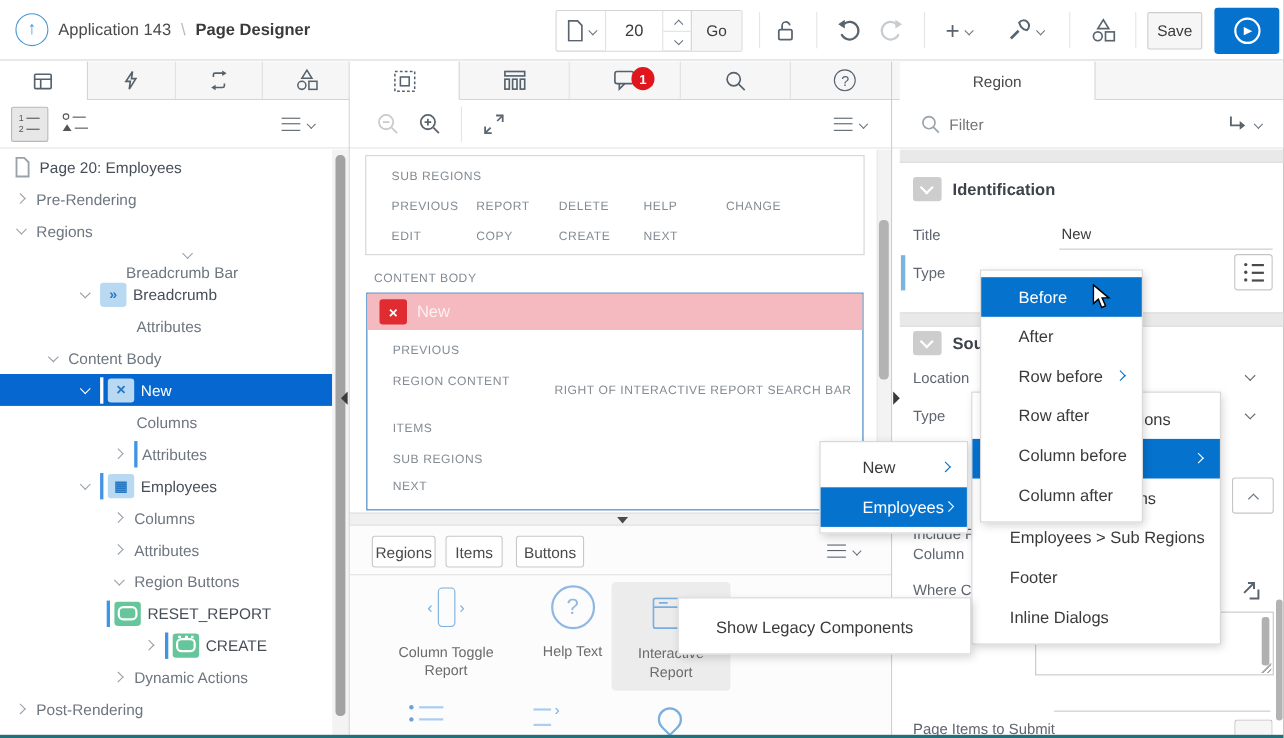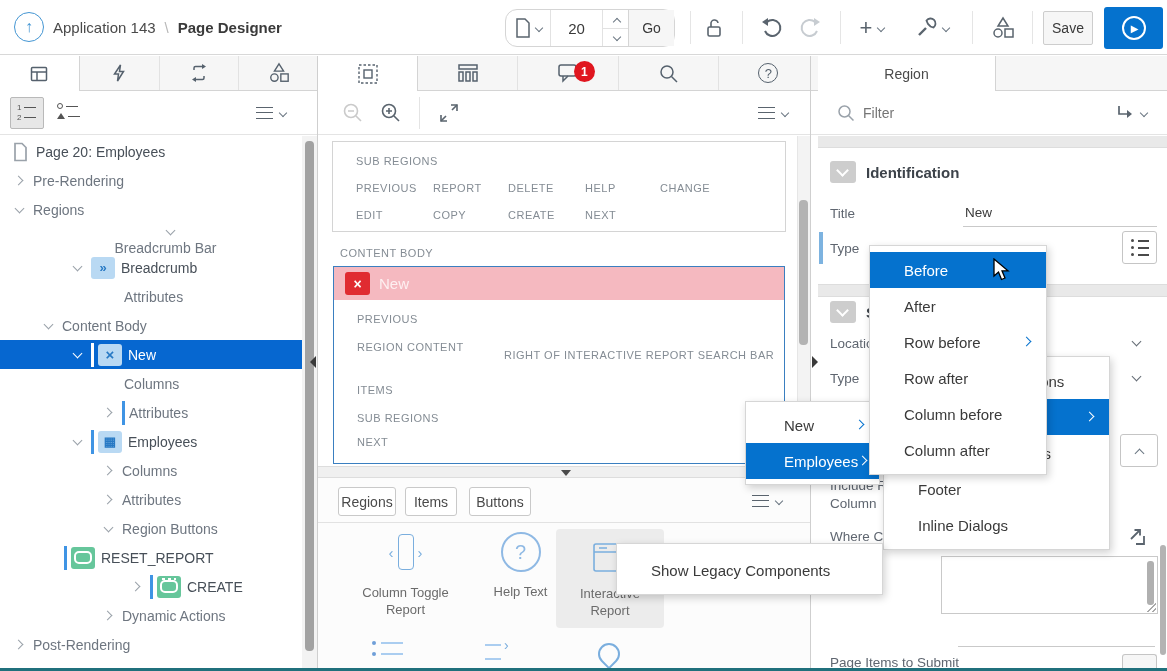--- a/index.html
+++ b/index.html
@@ -86,21 +86,21 @@
 <div id="app">
 
   <div id="hdr" class="abs">
     <div class="abs flex" style="left:14px; top:12px; gap:9px;">
       <span style="width:30px;height:30px;border:1.6px solid #4496d3;border-radius:50%;display:flex;align-items:center;justify-content:center;color:#4496d3;font-size:16px;">↑</span>
       <span style="color:#4a4a4a;font-size:15px;">Application 143</span>
       <span style="color:#b9b9b9;font-size:15px;">\</span>
       <span style="color:#3a3a3a;font-size:15px;font-weight:bold;">Page Designer</span>
     </div>
 
-    <div class="abs flex" style="left:505px; top:9px; width:170px; height:38px; border:1px solid #d5d5d5; border-radius:12px;">
+    <div class="abs flex" style="left:505px; top:9px; width:170px; height:38px; border:1px solid #d5d5d5; border-radius:2px;">
       <div class="tbtn" style="position:relative;width:44px;height:100%;">
         <svg width="16" height="20" viewBox="0 0 16 20">
             <path d="M2 1 h8 l4 4 v14 h-12 z" fill="#fff" stroke="#5a646e" stroke-width="1.5"></path>
           </svg>
         <span class="chev small" style="margin-left:3px;"></span>
       </div>
       <input style="width: 52px; height: 100%; border-top: none; border-right: none; border-bottom: none; border-image: initial; border-left: 1px solid rgb(226, 226, 226); text-align: center; font-size: 15px; color: rgb(58, 58, 58); outline: none;" value="20">
       <div style="width:26px;height:100%;border-left:1px solid #e2e2e2;display:flex;flex-direction:column;">
         <div class="tbtn" style="position:relative;flex:1;">
             <span class="chev small up"></span>
@@ -275,21 +275,21 @@
       <span class="lbl">Columns</span>
     </div>
     <div class="trow" style="padding-left:101px;">
       <span class="tchev right"></span>
       <span class="lbl">Attributes</span>
     </div>
     <div class="trow" style="padding-left:101px;text-align:center;">
       <span class="tchev"></span>
       <span class="lbl">Region Buttons</span>
     </div>
-    <div class="trow dark" style="padding-left:64px;">
+    <div class="trow dark" style="padding-left:97px;">
       <span class="mbar"></span>
       <span class="ticon green"></span>
       <span class="lbl">RESET_REPORT</span>
     </div>
     <div class="trow dark" style="padding-left:129px;">
       <span class="tchev right"></span>
       <span class="mbar"></span>
       <span class="ticon green hot"></span>
       <span class="lbl">CREATE</span>
     </div>
@@ -558,28 +558,31 @@
         <span>Employees &gt; Regions</span>
       </div>
     <div class="mitem hl">
         <span>Content Body</span>
         <span class="mchev"></span>
       </div>
     <div class="mitem">
         <span>New &gt; Sub Regions</span>
       </div>
     <div class="mitem">
+        <span>Employees &gt; Sub Regions</span>
+      </div>
+    <div class="mitem">
         <span>Footer</span>
       </div>
     <div class="mitem">
         <span>Inline Dialogs</span>
       </div>
   </div>
 
-  <div class="menu" style="left:869px;top:245px;width:178px;z-index:60;">
+  <div class="menu" style="left:891px;top:245px;width:148px;z-index:60;">
     <div class="mitem hl">
         <span>Before</span>
       </div>
     <div class="mitem">
         <span>After</span>
       </div>
     <div class="mitem">
         <span>Row before</span>
         <span class="mchev"></span>
       </div>

